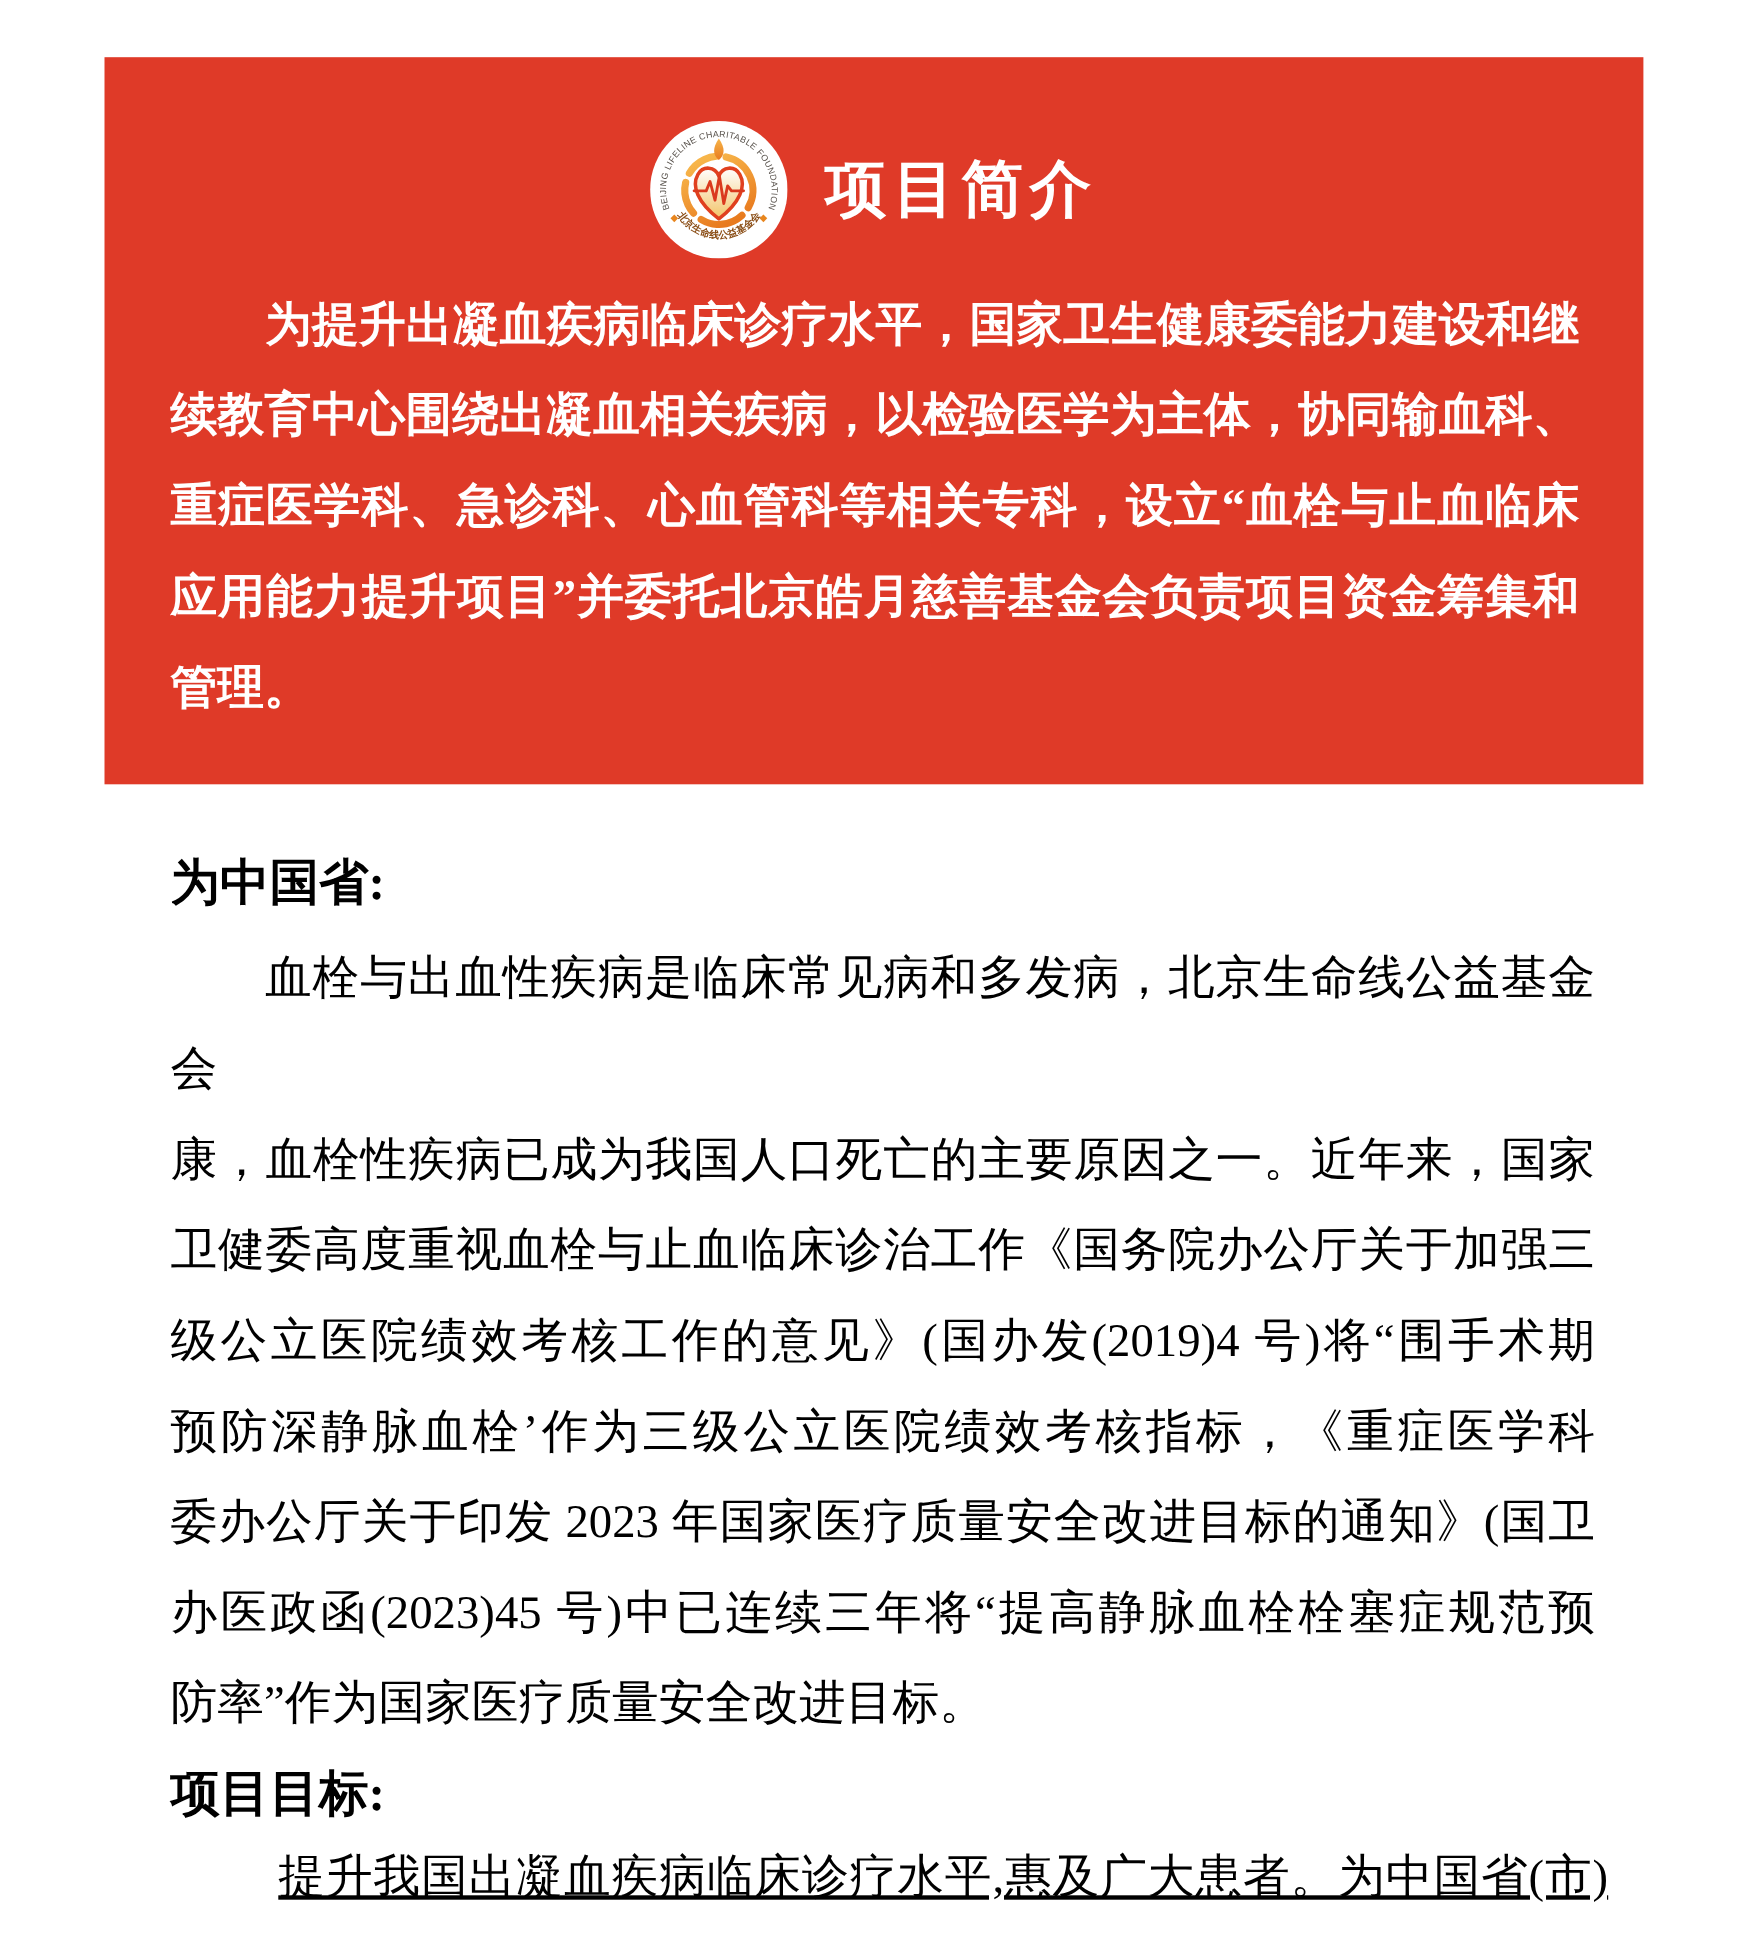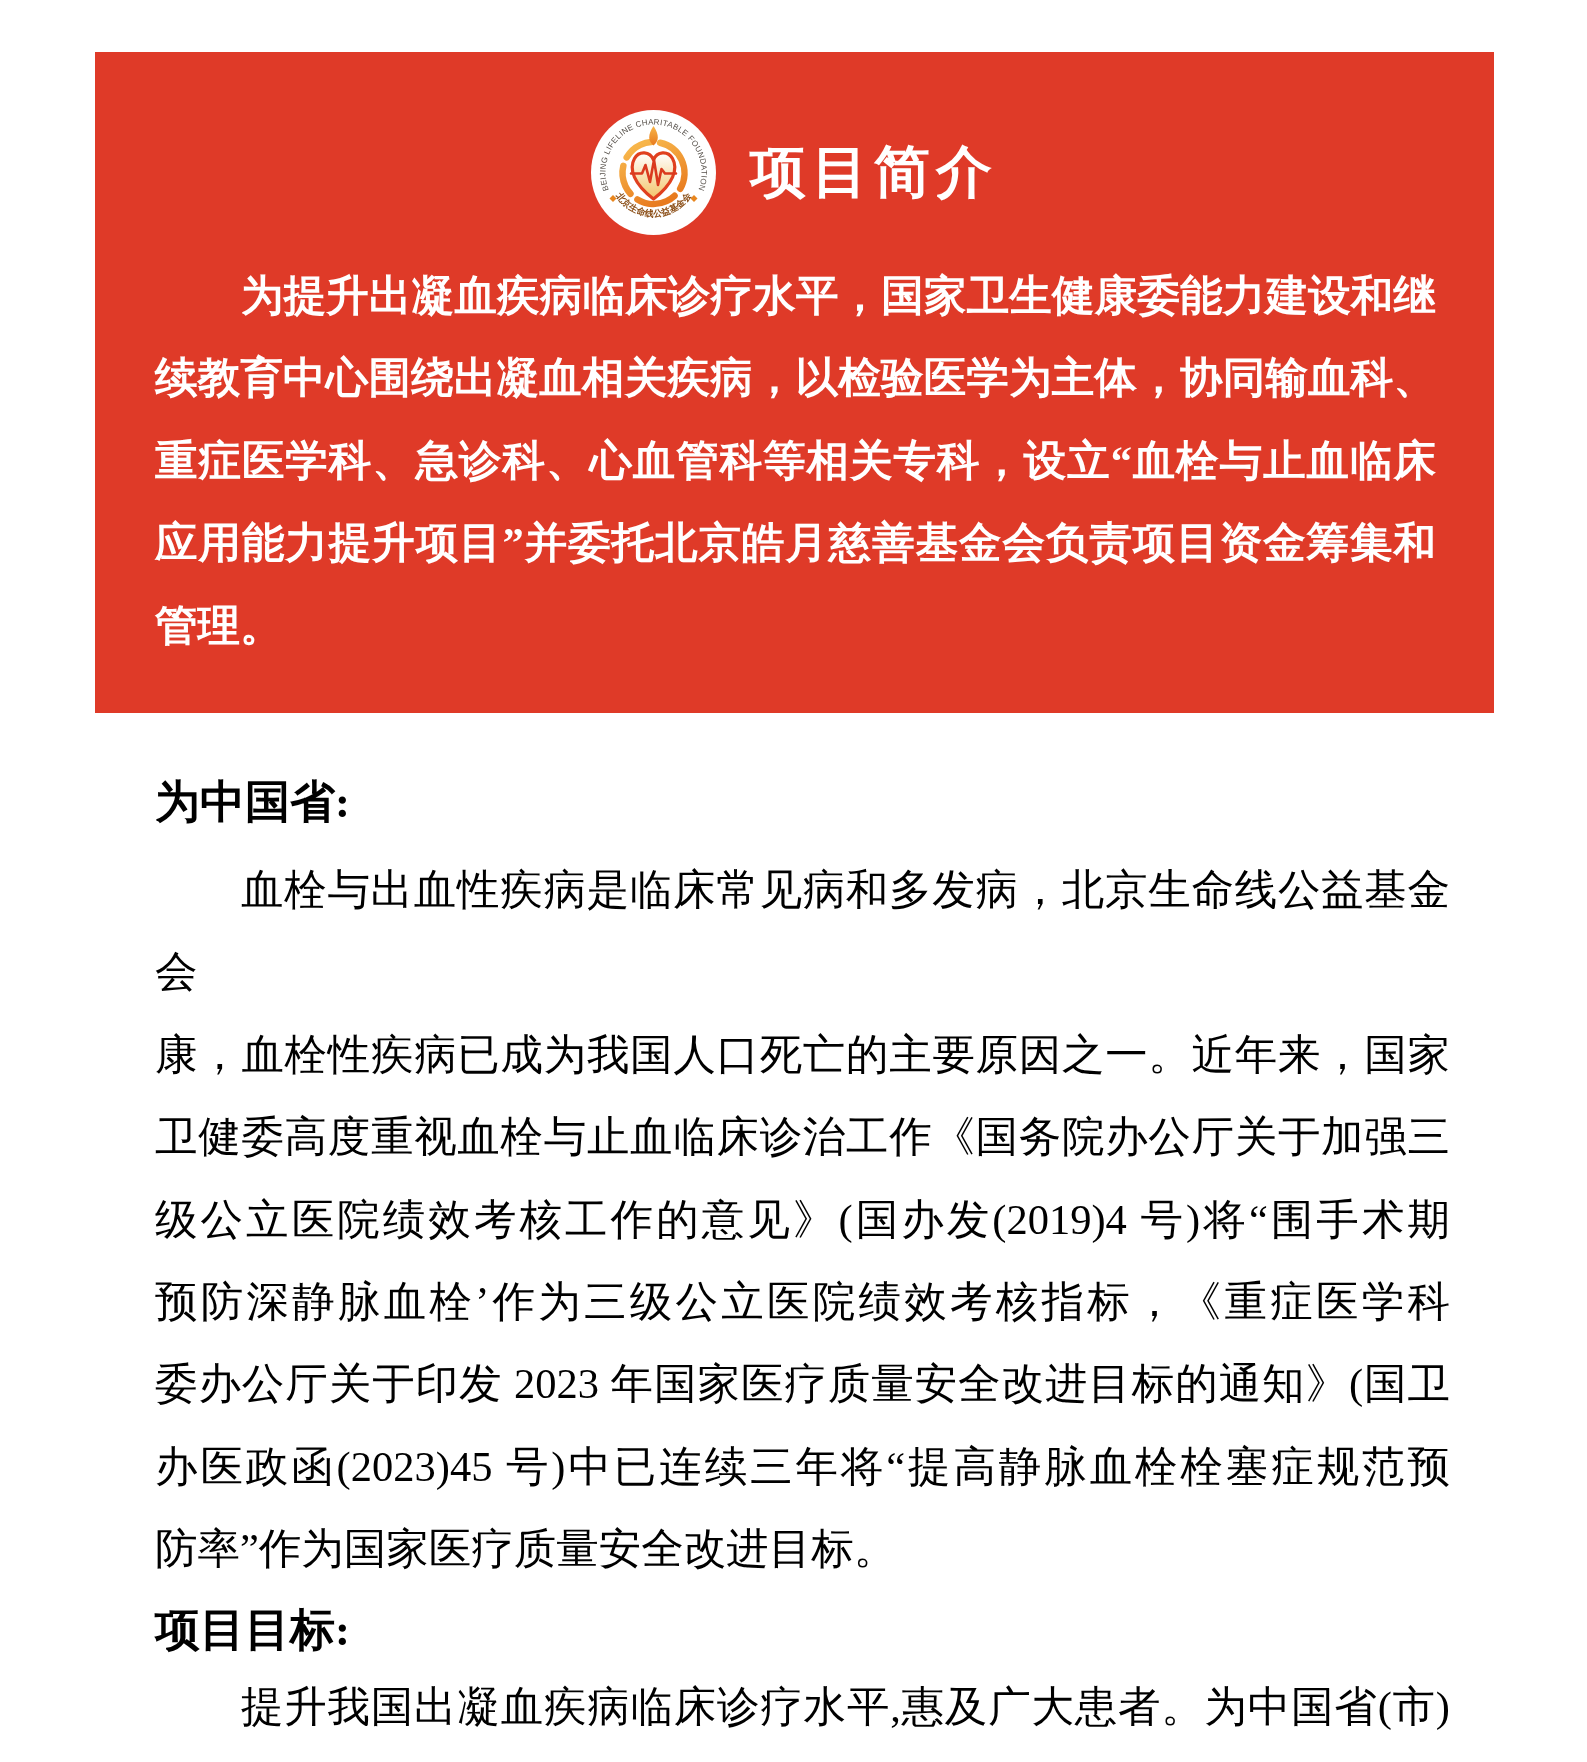--- a/index.html
+++ b/index.html
@@ -30,21 +30,21 @@
   .para-line.indent   { text-indent:86px; }
   .para-line.lastline { text-align-last:left; }
   .heading {
     position:absolute; left:155px;
     font-size:45px; font-weight:bold; color:#000000;
     font-family:"Liberation Serif","DejaVu Serif",serif;
   }
   #bg-heading   { top:772px; }
   #bg-para      { position:absolute; left:155px; top:849px;  width:1295px; color:#000000; }
   #goal-heading { top:1600px; }
-  #goal-para    { position:absolute; left:155px; top:1666px; width:1295px; color:#000000; }
+  #goal-para    { position:absolute; left:167px; top:1666px; width:1295px; color:#000000;text-decoration:underline; }
   .arc-top-text { font-family:"Liberation Sans","DejaVu Sans",sans-serif; }
   .arc-bot-text { font-family:"Liberation Serif","DejaVu Serif",serif; }
 </style>
 </head>
 <body>
 
 <div class="banner">
   <div class="banner-head">
     <div class="logo-wrap">
       <svg width="125" height="125" viewBox="0 0 125 125">

